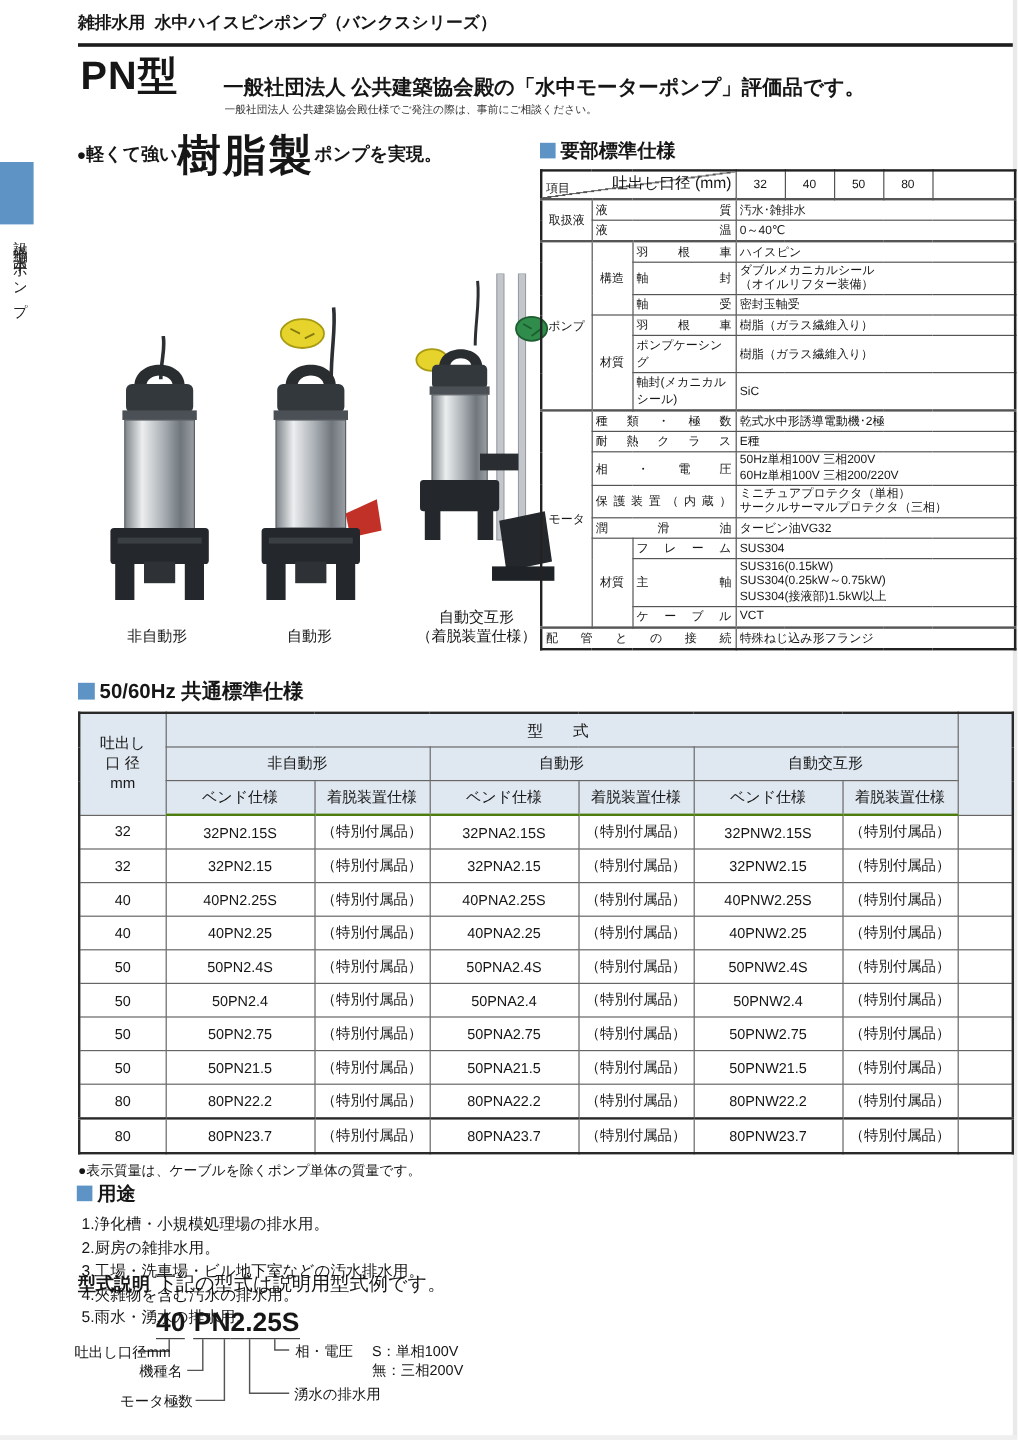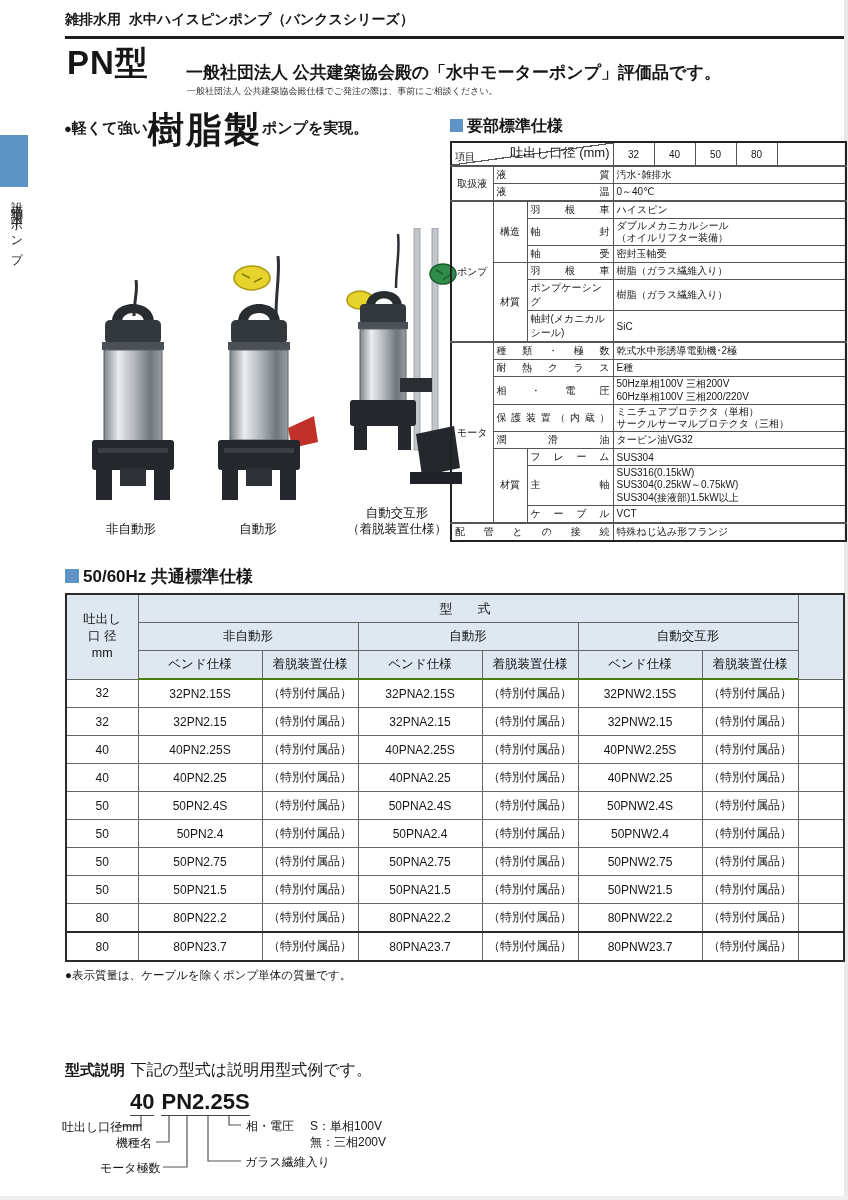--- a/index.html
+++ b/index.html
@@ -426,20 +426,30 @@
             <td>（特別付属品）</td>
             <td>80PNW23.7</td>
             <td>（特別付属品）</td>
             <td></td>
           </tr>
         </tbody>
     </table>
     <div class="tbl-note">●表示質量は、ケーブルを除くポンプ単体の質量です。</div>
   </div>
 
+  <div class="usage">
+    <div class="sec-title"><span class="sq"></span><span>用途</span></div>
+    <ol>
+        <li>1.浄化槽・小規模処理場の排水用。</li>
+        <li>2.厨房の雑排水用。</li>
+        <li>3.工場・洗車場・ビル地下室などの汚水排水用。</li>
+        <li>4.夾雑物を含む汚水の排水用。</li>
+        <li>5.雨水・湧水の排水用。</li>
+      </ol>
+  </div>
 
   <div class="model">
     <div class="model-head">
       <span class="t">型式説明</span>
       <span class="s">下記の型式は説明用型式例です。</span>
     </div>
     <div class="diagram">
       <svg width="460" height="100" viewBox="0 0 460 100">
         <g stroke="#555" stroke-width="1.2" fill="none">
           <polyline points="81,27 81,37 55,37"></polyline>
@@ -448,19 +458,19 @@
           <polyline points="148,27 148,72 181,72"></polyline>
           <polyline points="169,27 169,36 181,36"></polyline>
         </g>
       </svg>
       <div class="code">
         <span class="gap">40</span><span>PN</span><span>2</span><span>.25</span><span>S</span>
       </div>
       <div class="dlab" style="left:2px;top:30px;">吐出し口径mm</div>
       <div class="dlab" style="left:56px;top:46px;">機種名</div>
       <div class="dlab" style="left:40px;top:71px;">モータ極数</div>
-      <div class="dlab" style="left:185px;top:65px;">ガラス繊維入り</div>
+      <div class="dlab" style="left:185px;top:65px;">湧水の排水用</div>
       <div class="dlab" style="left:186px;top:29px;">相・電圧</div>
       <div class="dlab" style="left:250px;top:29px;">S：単相100V</div>
       <div class="dlab" style="left:250px;top:45px;">無：三相200V</div>
     </div>
   </div>
 </div>
 
 </body></html>

